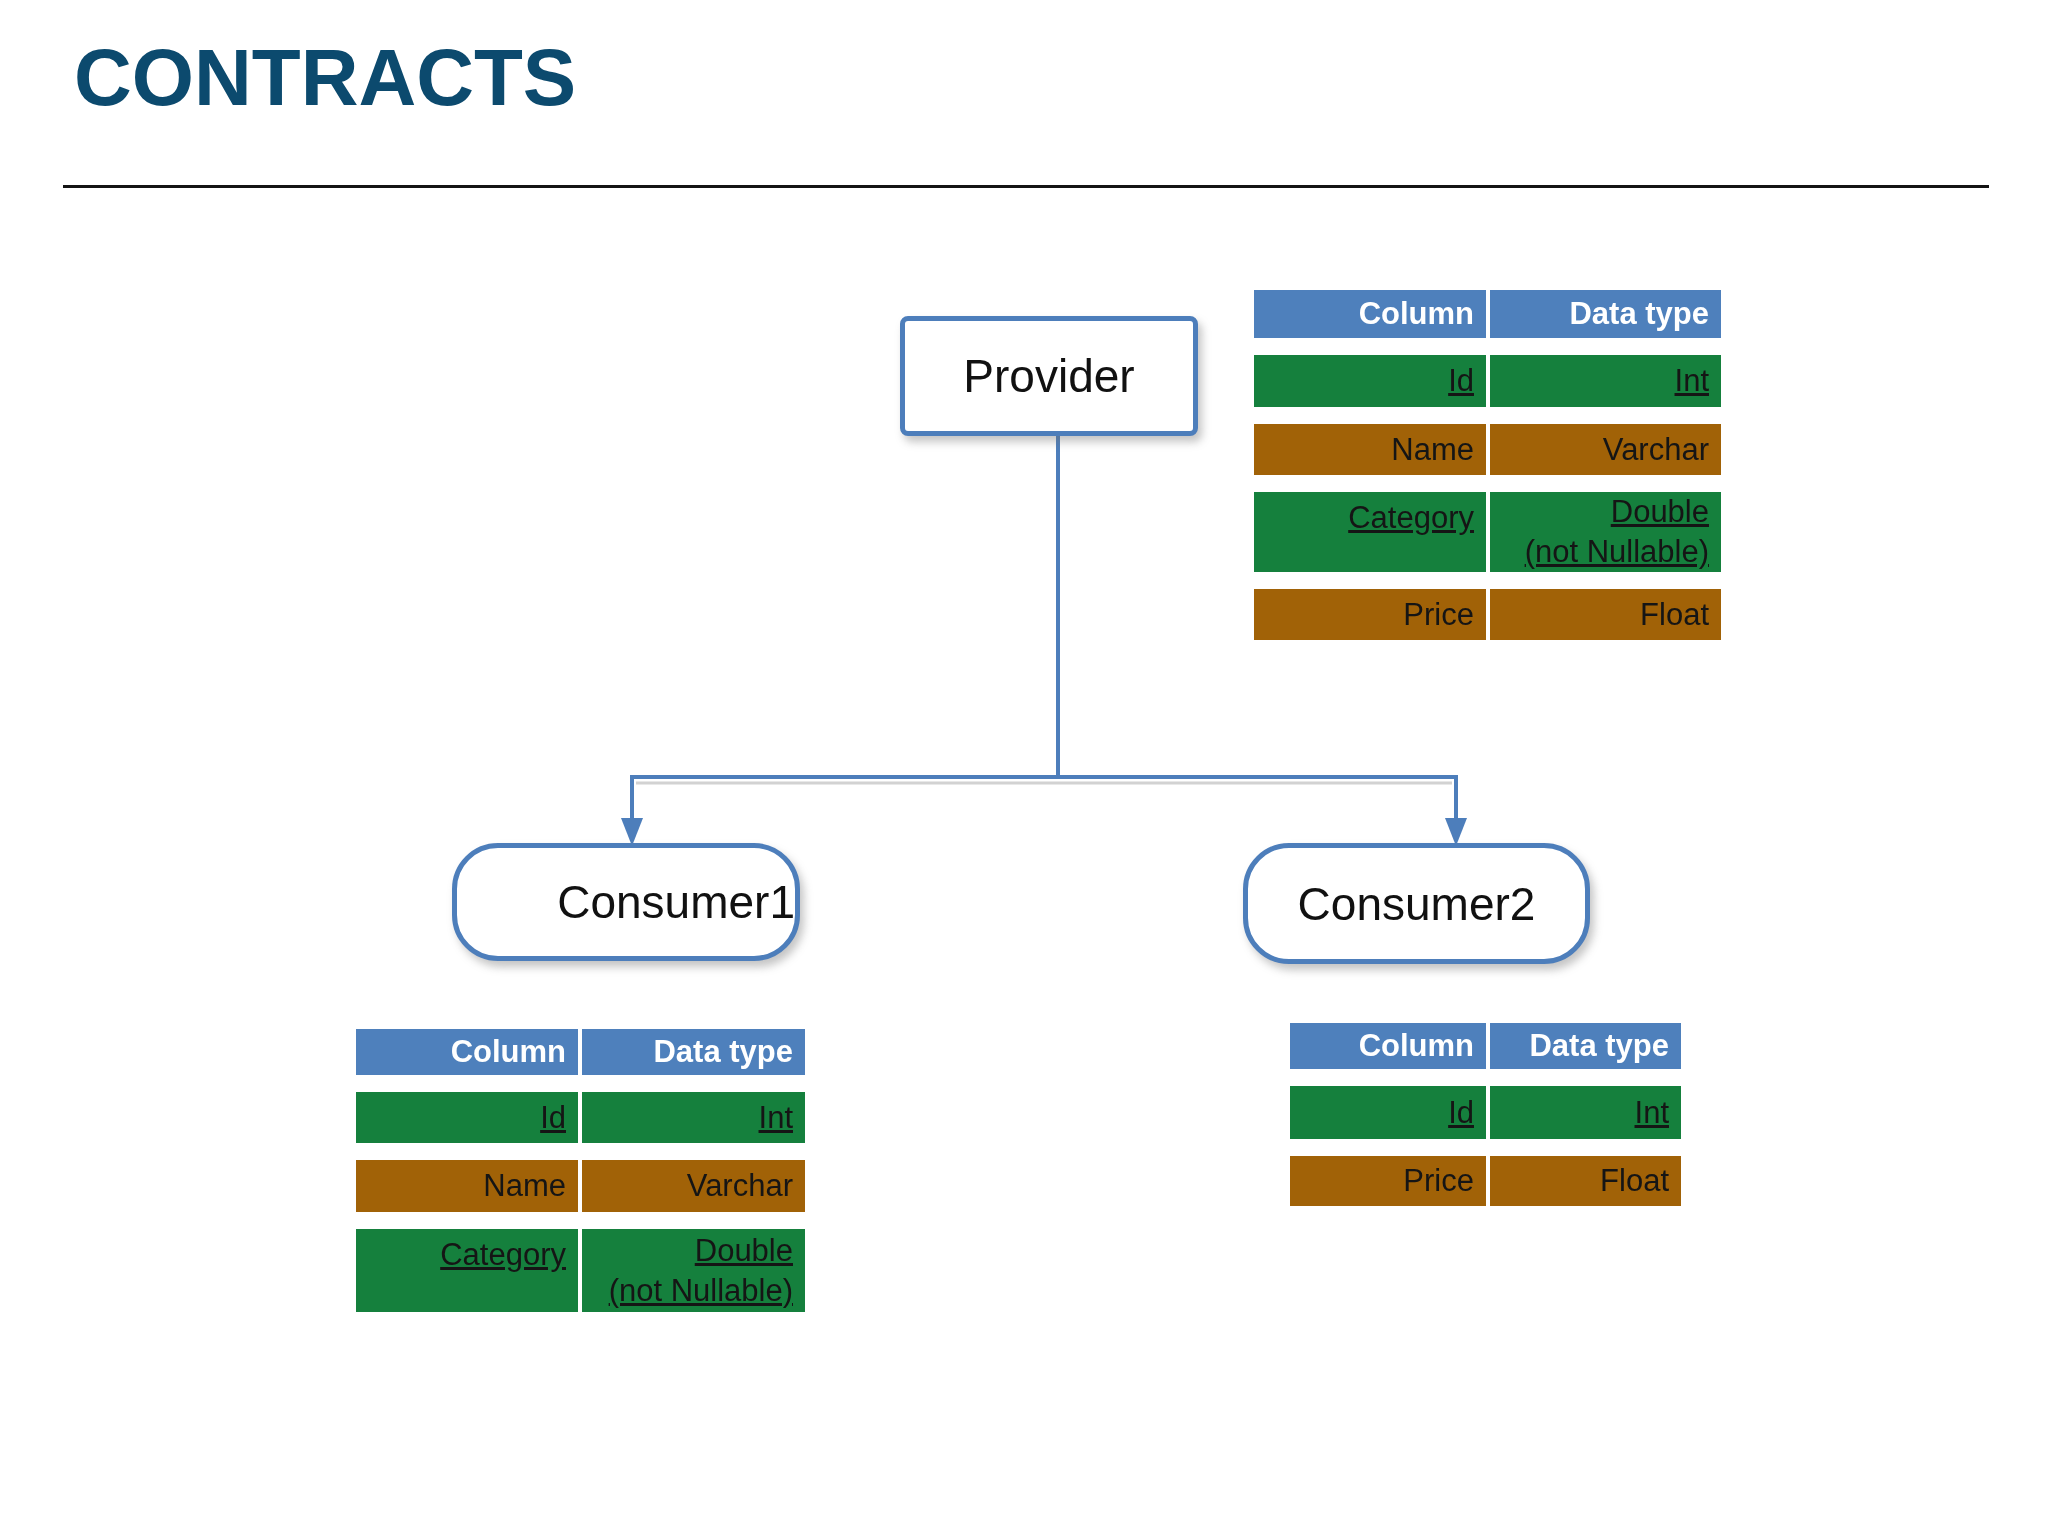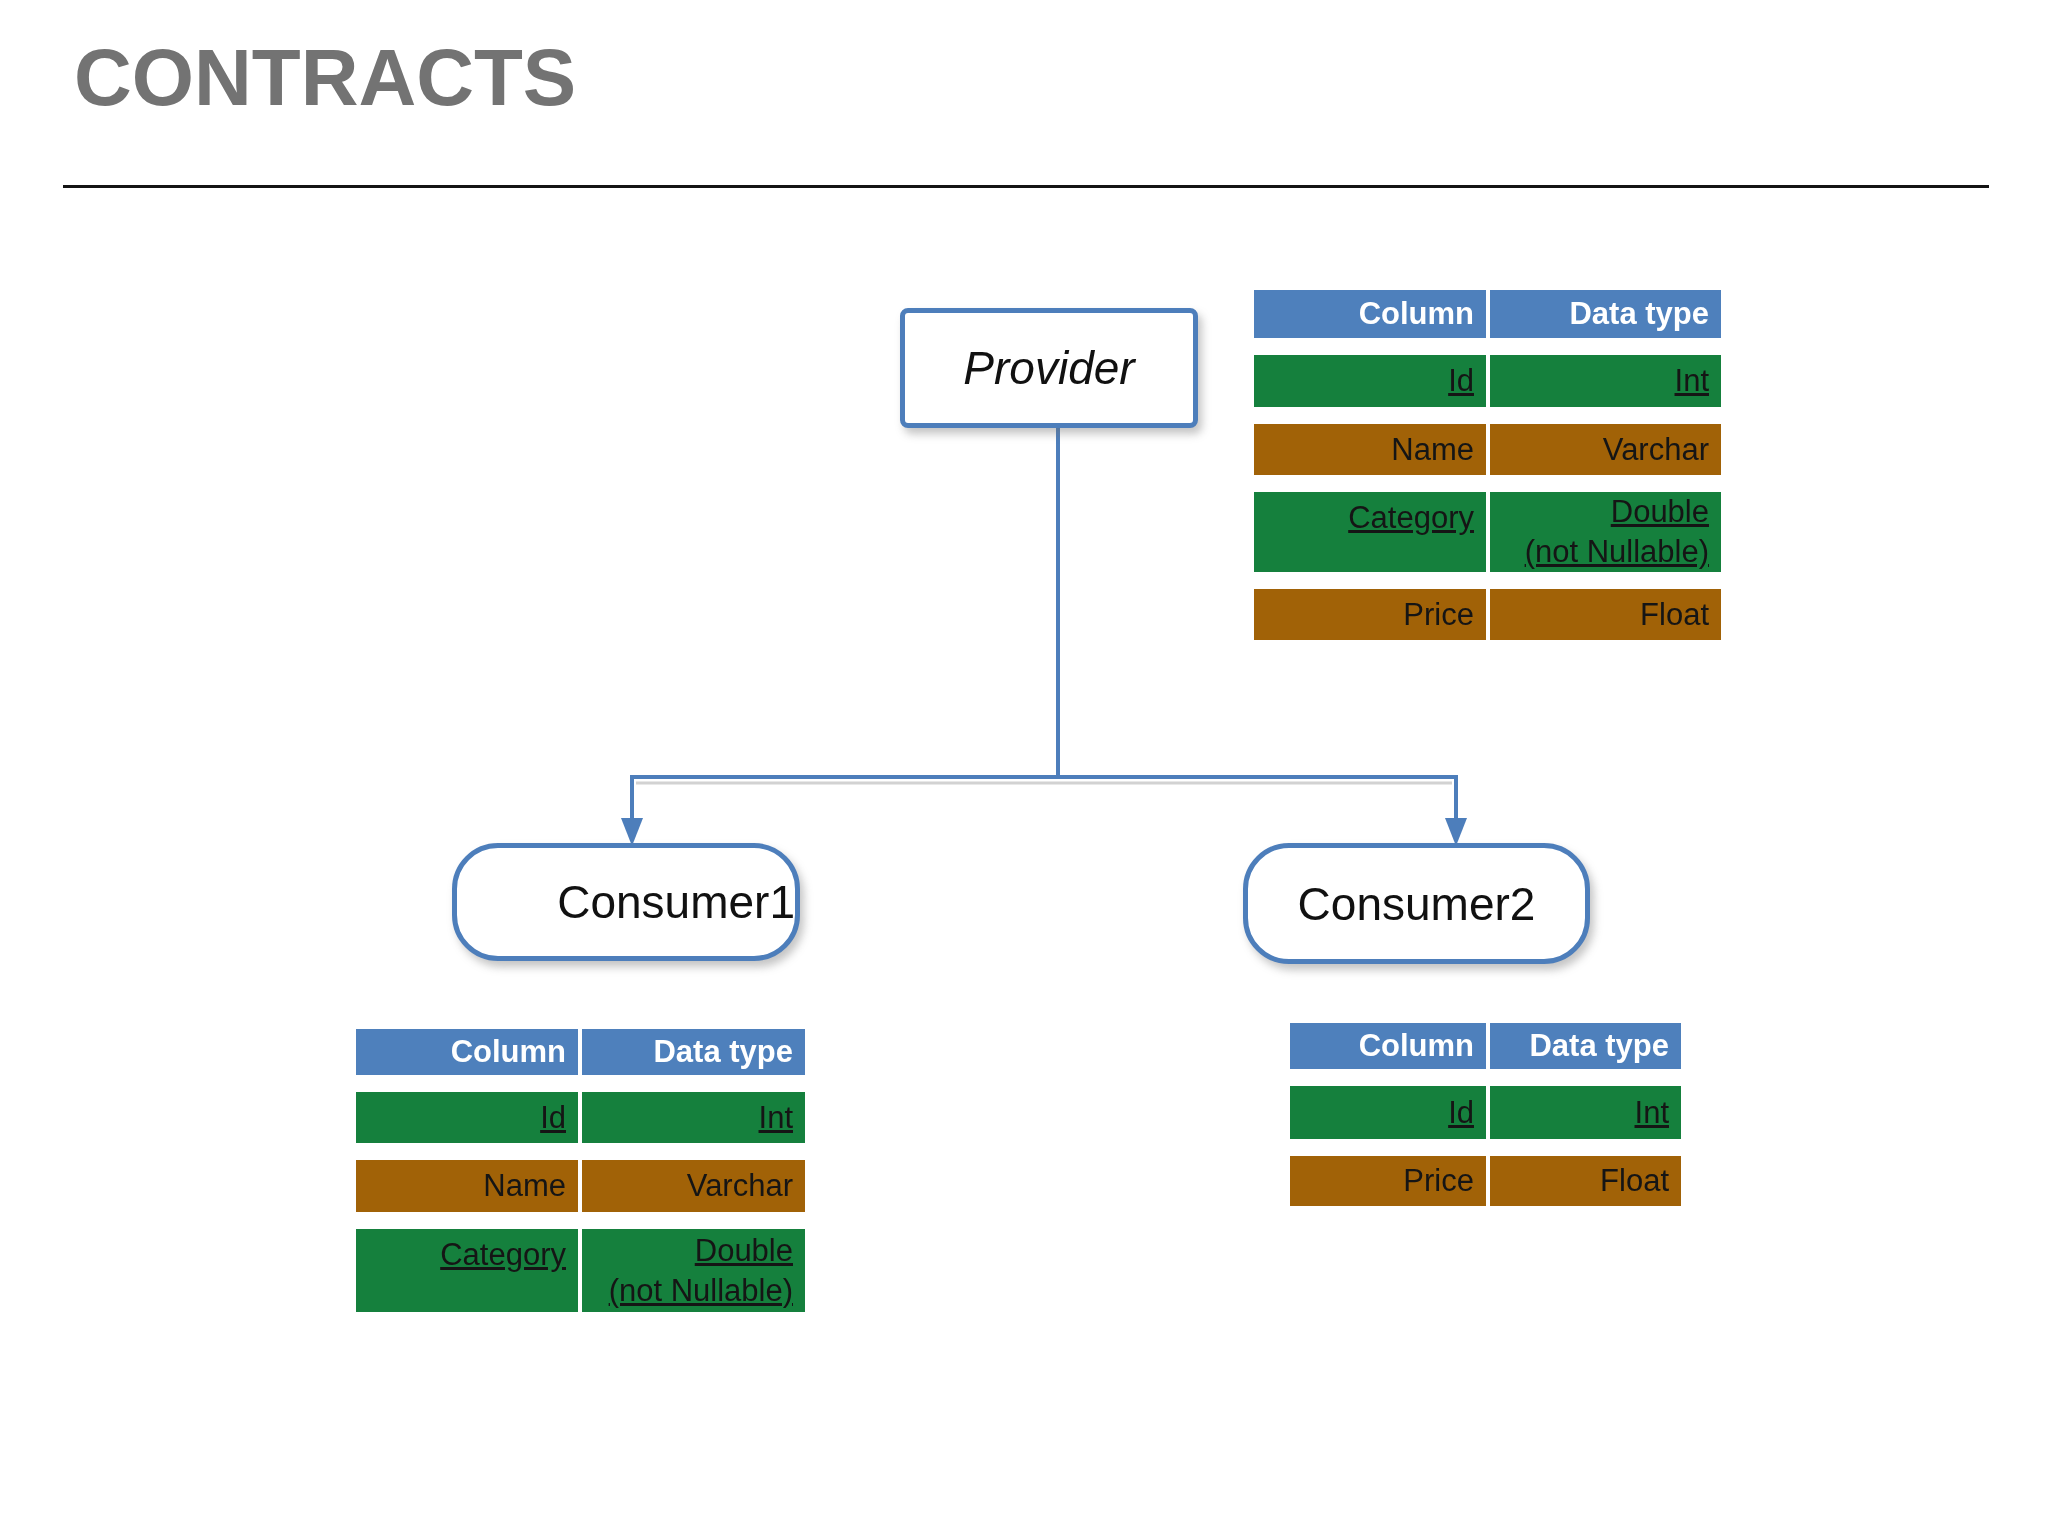--- a/index.html
+++ b/index.html
@@ -2,35 +2,35 @@
 <html><head>
 <meta charset="utf-8">
 <style>
   html,body{margin:0;padding:0;background:#ffffff;}
   body{width:2048px;height:1536px;position:relative;overflow:hidden;
        font-family:"Liberation Sans",sans-serif;}
   .page{position:absolute;inset:0;background:#ffffff;}
 
   .title{position:absolute;left:74px;top:36px;margin:0;
          font-size:80px;font-weight:bold;letter-spacing:0px;
-         color:#737373;line-height:1.05;}
+         color:#0c4a6e;line-height:1.05;}
   .rule{position:absolute;left:63px;top:185px;width:1926px;height:3px;
         background:#141414;}
 
   .connectors{position:absolute;left:0;top:0;width:2048px;height:1536px;}
   .connectors .shadow{stroke:#d2d2d2;stroke-width:3;fill:none;}
   .connectors .line{stroke:#4D7EBB;stroke-width:4;fill:none;}
   .connectors .arrow{fill:#4D7EBB;stroke:none;}
 
   .node{position:absolute;display:flex;align-items:center;justify-content:center;
         background:#ffffff;border:5px solid #4D7EBB;color:#111111;
         font-size:46px;box-shadow:4px 6px 8px rgba(110,110,110,0.40);}
   .node-rect{border-radius:8px;}
   .node-round{border-radius:46px;}
-  #provider-node{left:900px;top:308px;width:288px;height:110px;font-style:italic;}
+  #provider-node{left:900px;top:316px;width:288px;height:110px;}
   #consumer1-node{left:452px;top:843px;width:338px;height:108px;justify-content:flex-end;}
   #consumer2-node{left:1243px;top:843px;width:337px;height:111px;}
 
   .dtable{position:absolute;display:flex;flex-direction:column;gap:17px;}
   .trow{display:flex;gap:4px;}
   .tcell{display:flex;align-items:center;justify-content:flex-end;
          text-align:right;padding-right:12px;box-sizing:border-box;
          font-size:31px;color:#151515;white-space:pre-line;line-height:40px;}
   .th{background:#4E80BC;color:#ffffff;font-weight:bold;}
   .r-dark{background:#15803d;text-decoration:underline;}

